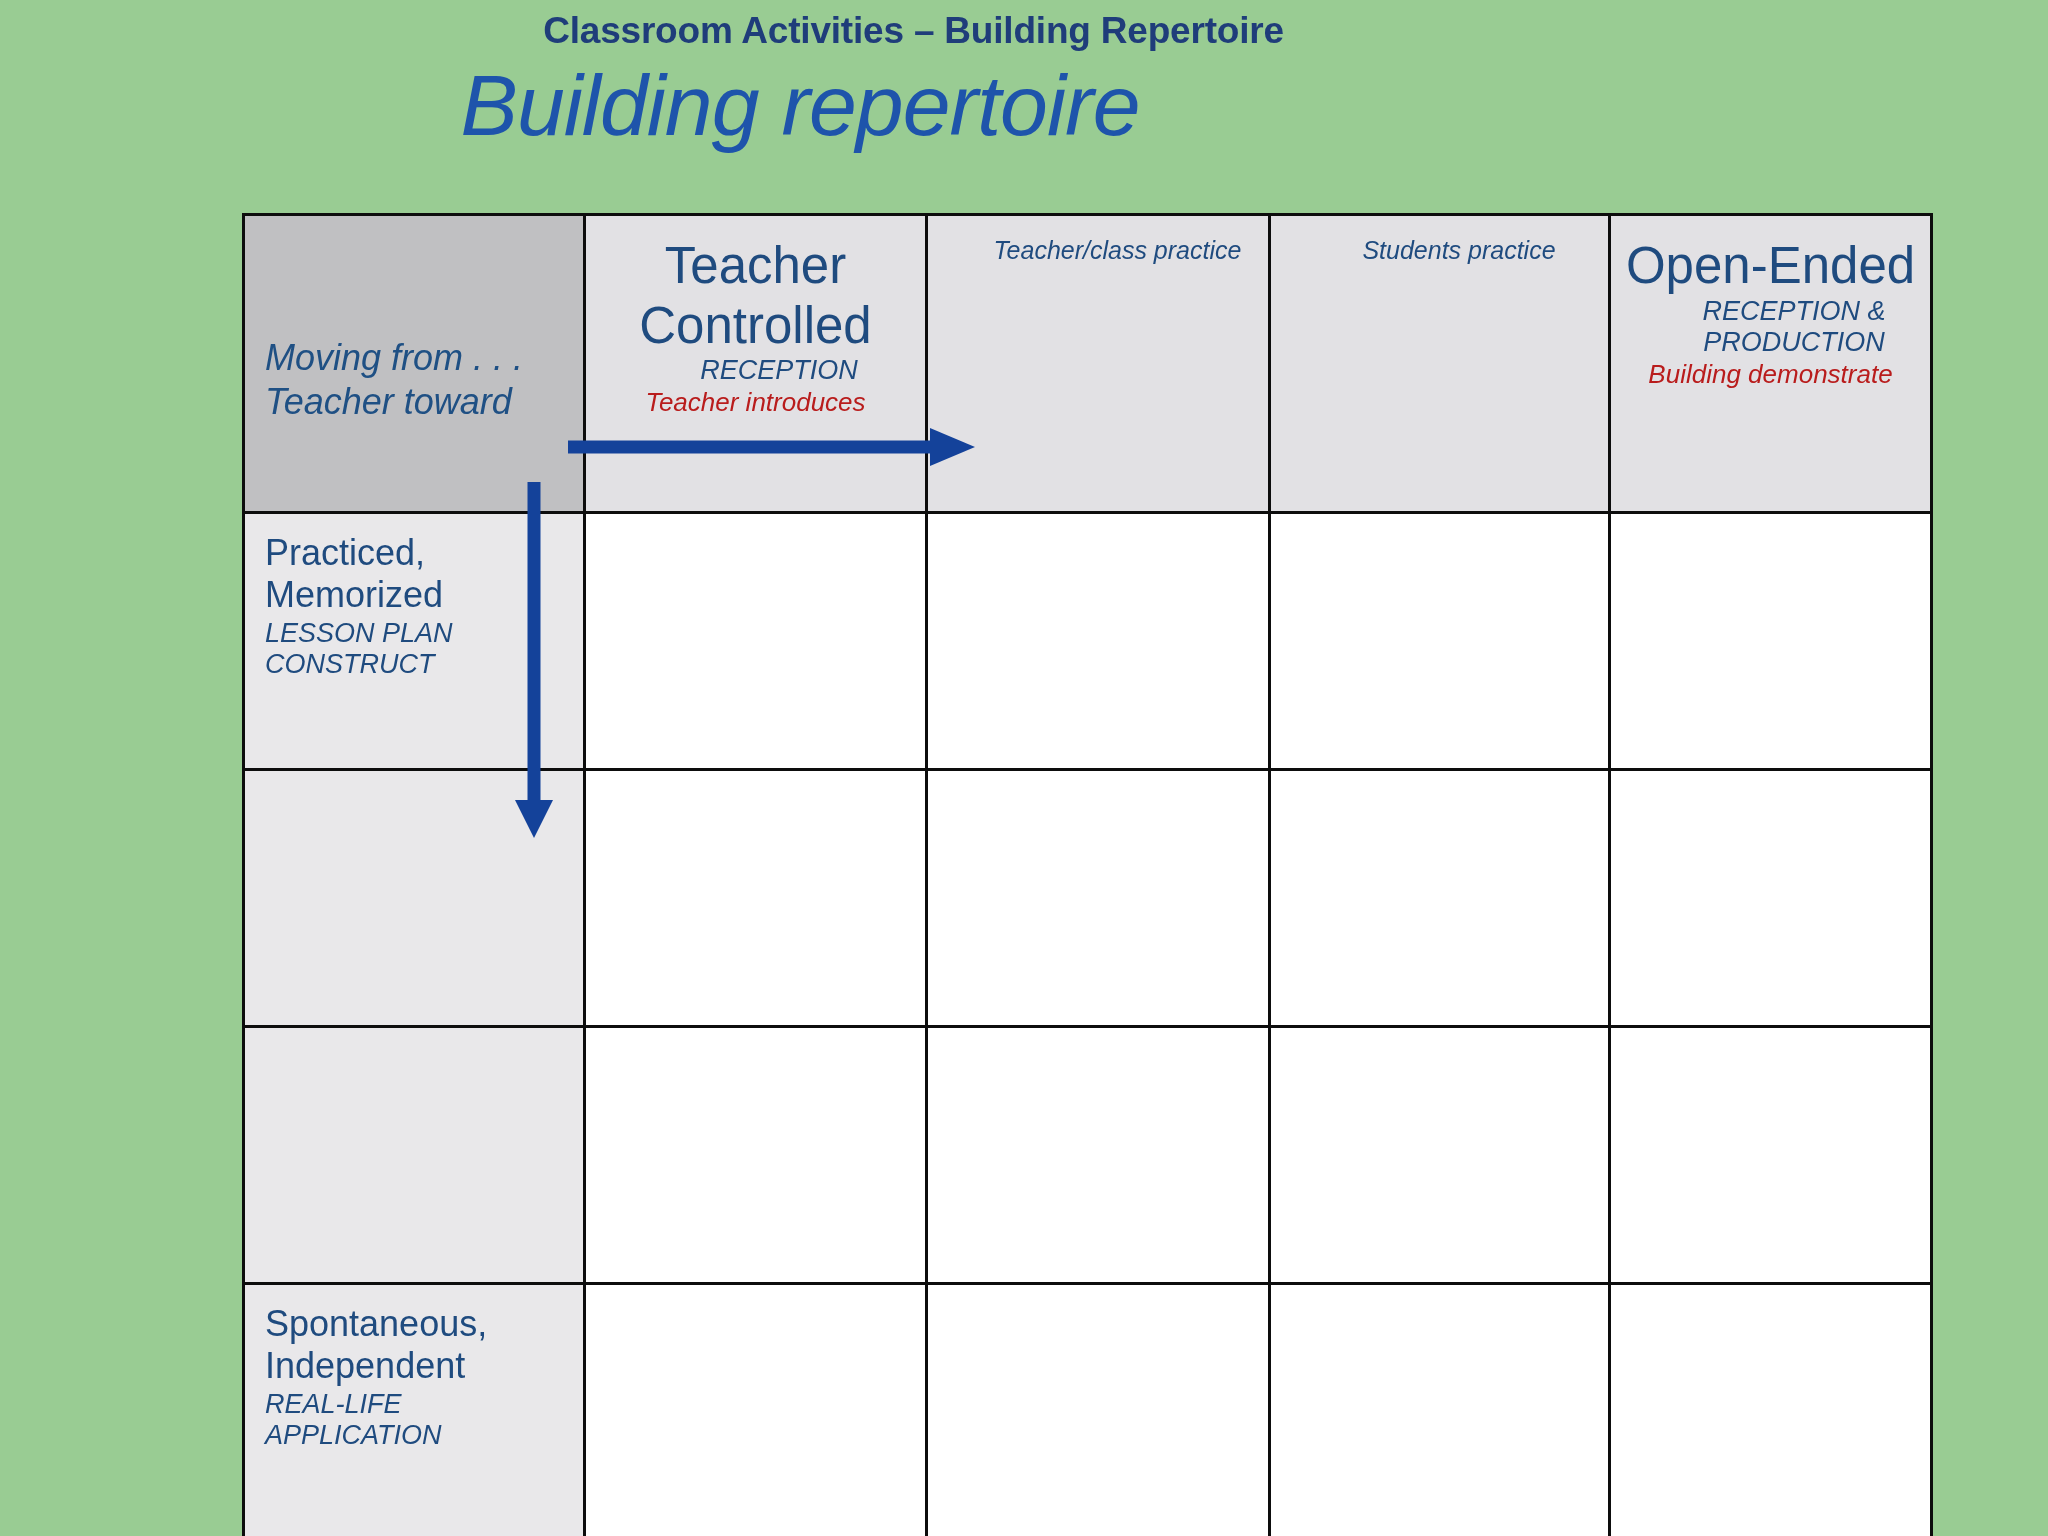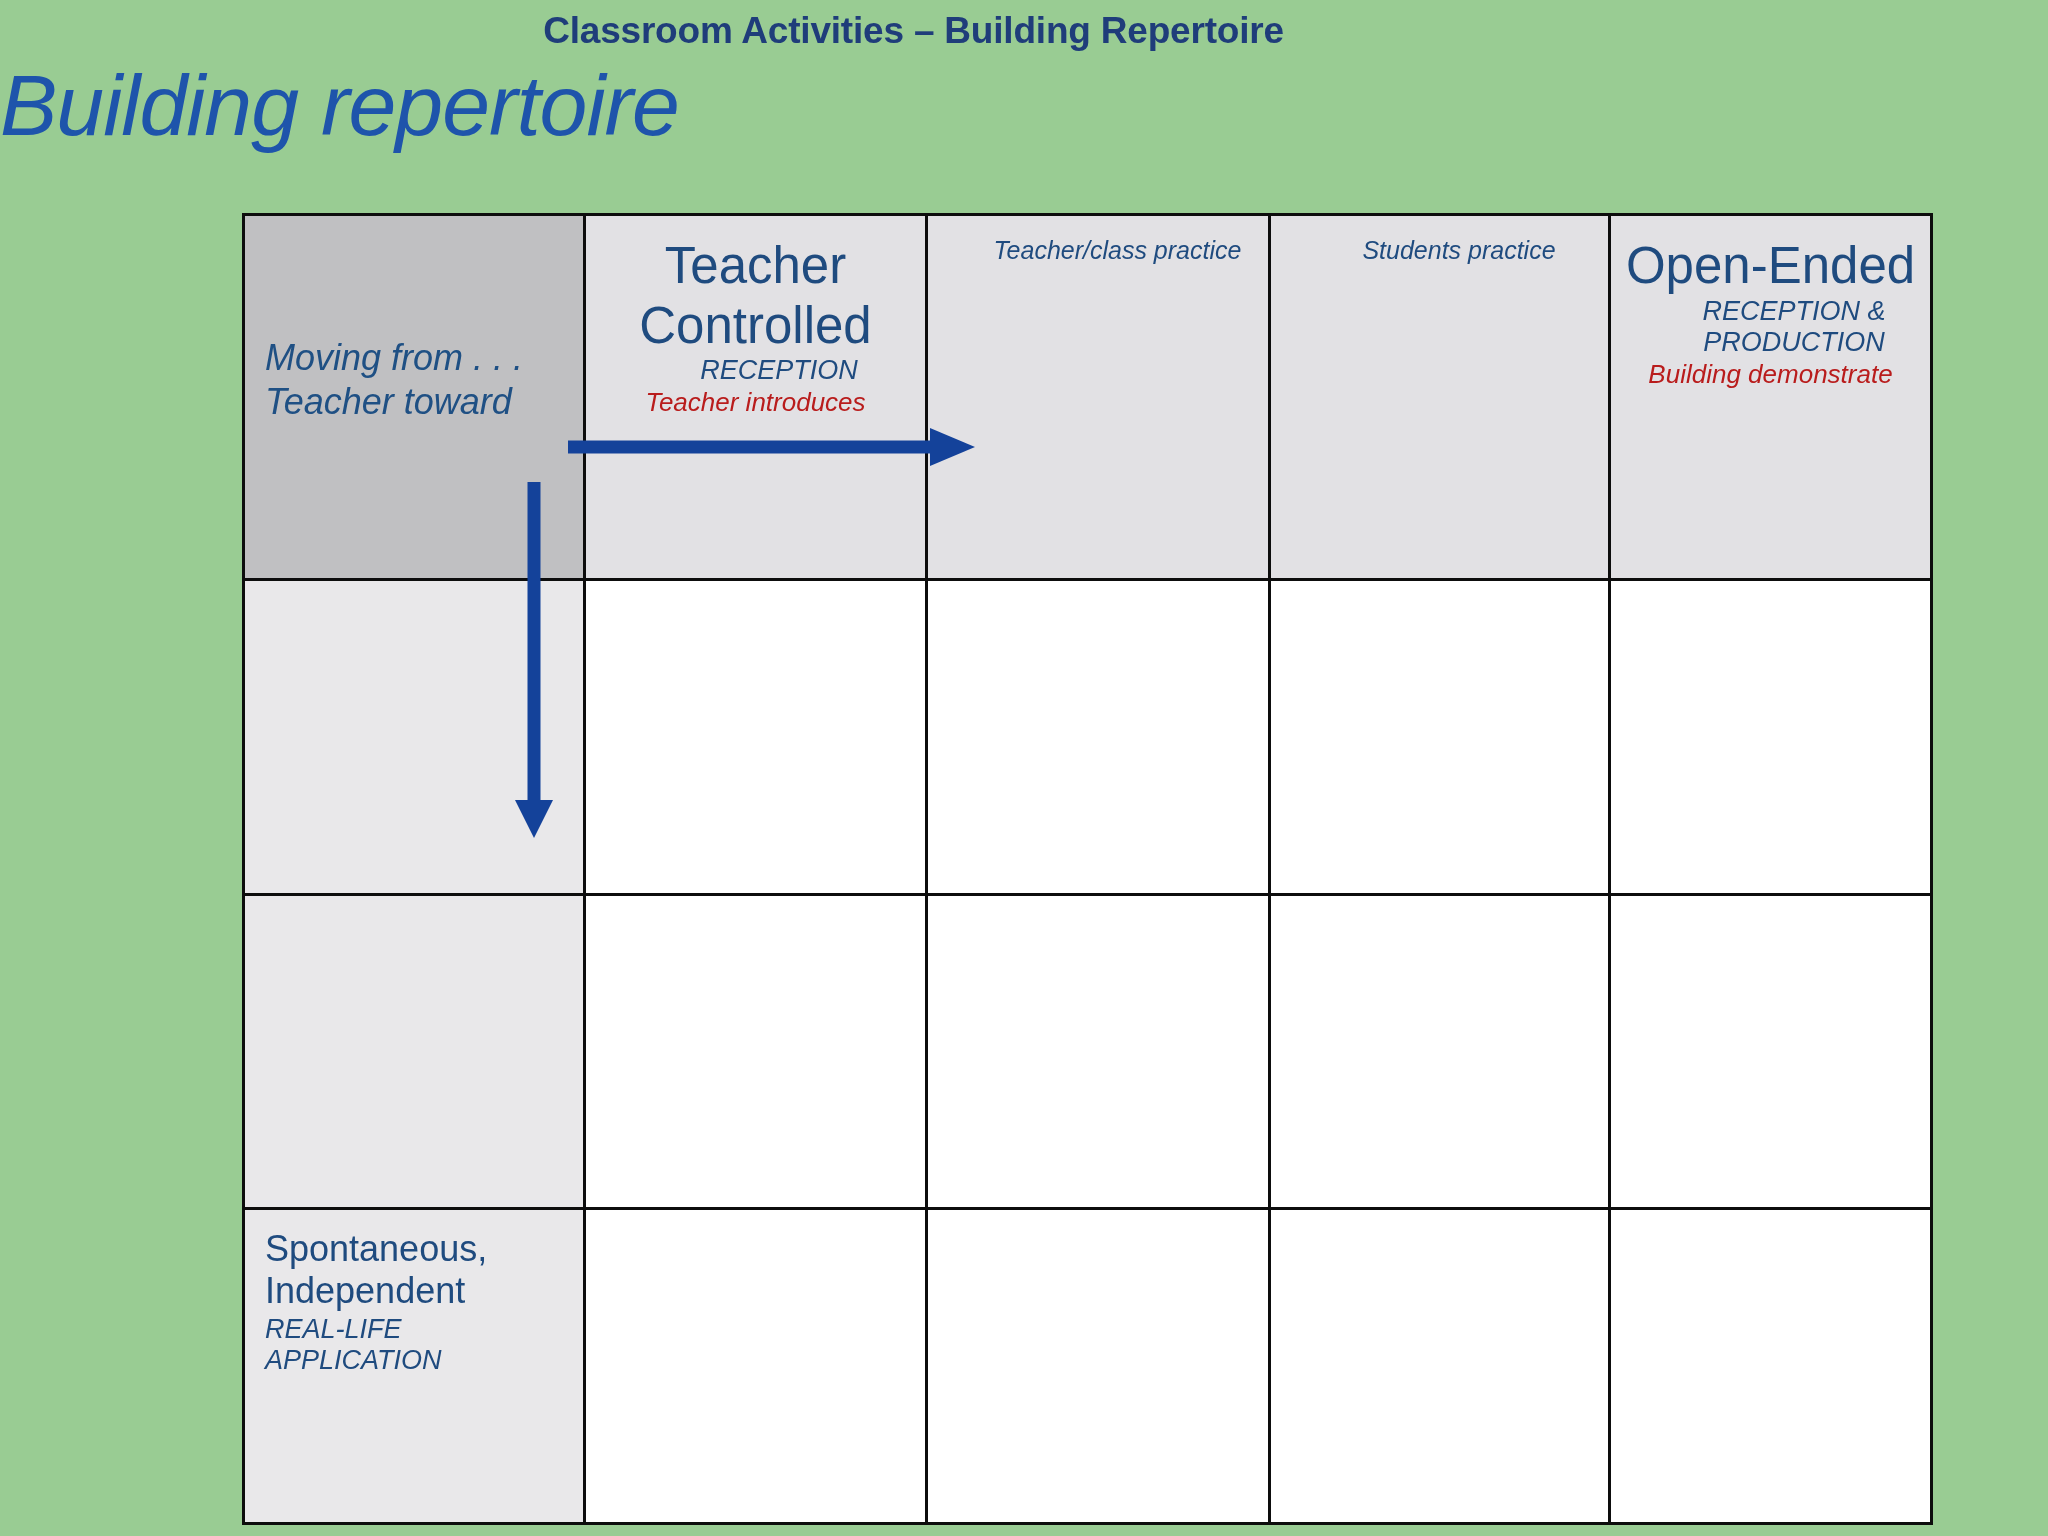--- a/index.html
+++ b/index.html
@@ -33,20 +33,21 @@
     color: #1f3d7a;
     letter-spacing: -0.2px;
     white-space: nowrap;
   }
 
   .main-title {
     position: absolute;
     top: 60px;
     left: 0;
     width: 1600px;
+    text-align: center;
     font-size: 86px;
     font-style: italic;
     font-weight: normal;
     color: #1e54ab;
     letter-spacing: -1px;
     white-space: nowrap;
     line-height: 1.05;
   }
 
   
@@ -188,20 +189,32 @@
         <td class="cell-head">
           <div class="head-block">
             <div class="head-big">Open-Ended</div>
             <div class="head-sub">RECEPTION &amp;</div>
             <div class="head-sub">PRODUCTION</div>
             <div class="head-sub2">Building demonstrate</div>
           </div>
         </td>
       </tr>
 
+      <tr class="body-row">
+        <td class="cell-rowlabel">
+          <div class="rowlabel-main">Practiced,</div>
+          <div class="rowlabel-main" style="padding-top:0">Memorized</div>
+          <div class="rowlabel-sub">LESSON PLAN</div>
+          <div class="rowlabel-sub" style="padding-top:0">CONSTRUCT</div>
+        </td>
+        <td class="cell-blank"></td>
+        <td class="cell-blank"></td>
+        <td class="cell-blank"></td>
+        <td class="cell-blank"></td>
+      </tr>
 
       <tr class="body-row">
         <td class="cell-rowlabel">
           <div class="rowlabel-main"></div>
         </td>
         <td class="cell-blank"></td>
         <td class="cell-blank"></td>
         <td class="cell-blank"></td>
         <td class="cell-blank"></td>
       </tr>

